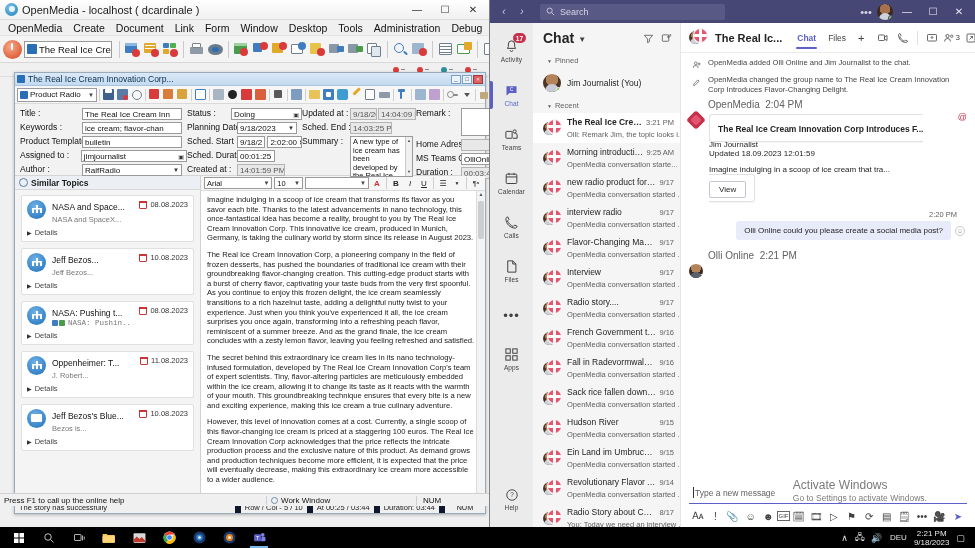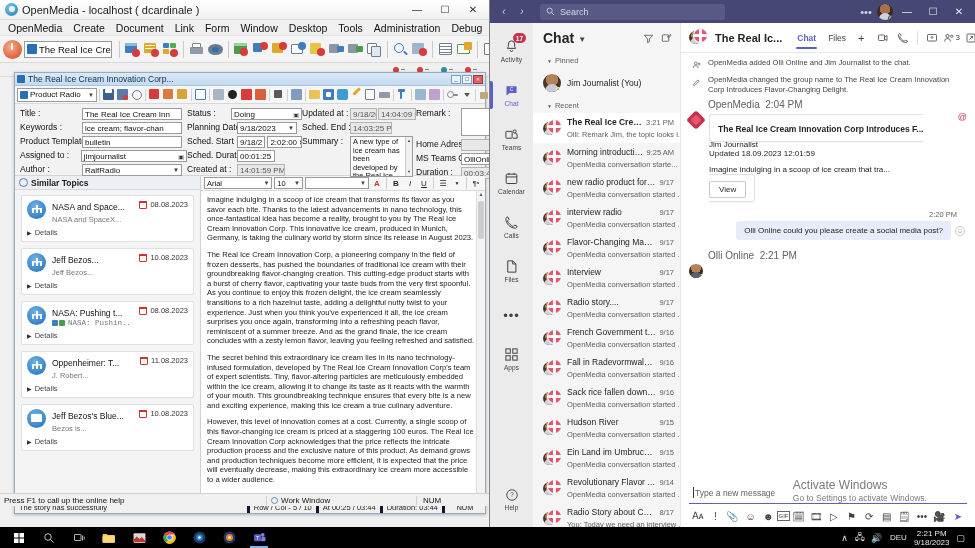--- a/index.html
+++ b/index.html
@@ -184,21 +184,21 @@
   .edit-scroll{position:absolute;right:0;top:0;bottom:0;width:9px;background:#f3f3f3;
                border-left:1px solid #dcdcdc;}
   .edit-scroll::before{content:"▲";position:absolute;top:0;left:1.5px;font-size:5px;color:#555;}
   .edit-scroll::after{content:"▼";position:absolute;bottom:0;left:1.5px;font-size:5px;color:#555;}
   .edit-scroll i{position:absolute;left:1px;right:1px;top:10px;height:38px;background:#cdcdcd;border-radius:2px;}
 
   .doc-status{
     height:12px;background:#f0f0f0;border-top:1px solid #d5d5d5;
     display:flex;align-items:center;font-size:7.5px;color:#222;
   }
-  .doc-status div{padding:0 4px;border-right:3px solid #0f172a;white-space:nowrap;
+  .doc-status div{padding:0 4px;border-right:6px solid #0f172a;white-space:nowrap;
                   display:flex;align-items:center;height:100%;}
   .doc-status div:last-child{border-right:none;}
 
   .om-status{
     position:absolute;left:0;bottom:21px;width:490px;height:13px;
     background:#f0f0f0;border-top:1px solid #d0d0d0;display:flex;align-items:center;
     font-size:8px;color:#111;
   }
   .om-status .s1{flex:1;padding-left:4px;}
   .om-status .s2{width:150px;border-left:1px solid #d0d0d0;padding-left:4px;

